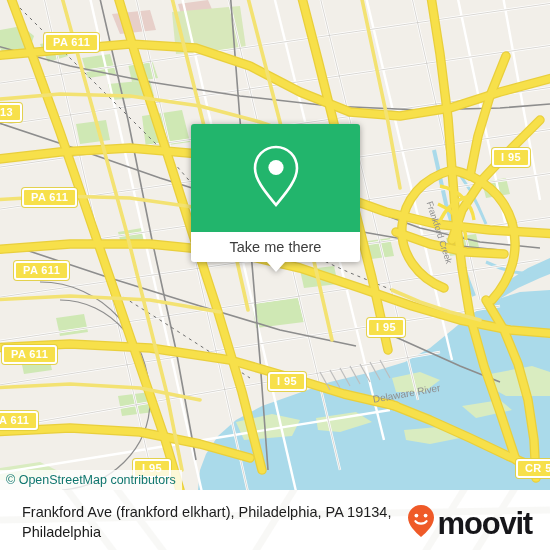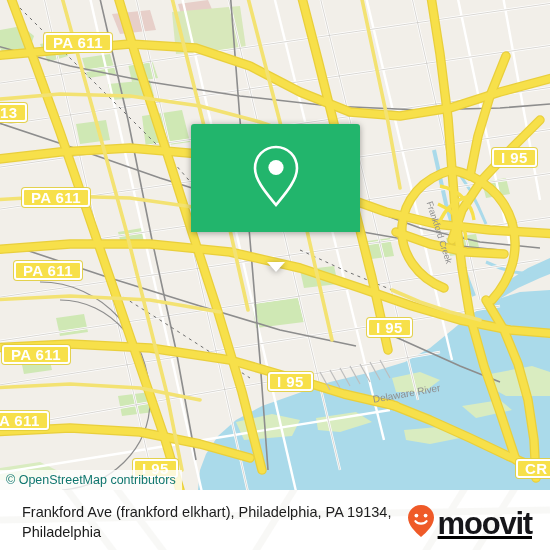--- a/index.html
+++ b/index.html
@@ -19,21 +19,21 @@
   }
   #map svg { position:absolute; left:0; top:0; }
 
   
   .shield {
     position: absolute;
     background: #f7e04a;
     border: 2px solid #ffffff;
     border-radius: 3px;
     color: #ffffff;
-    font-size: 15px;
+    font-size: 11px;
     font-weight: bold;
     letter-spacing: .4px;
     line-height: 15px;
     height: 19px;
     padding: 0 7px;
     white-space: nowrap;
     text-align: center;
     box-shadow: 0 0 0 1px rgba(225,205,60,.9);
     display:flex; align-items:center; justify-content:center;
   }
@@ -102,21 +102,21 @@
   #footer-title {
     position:absolute;
     left:22px; top:12px;
     width:380px;
     font-size:14.5px;
     line-height:20px;
     color:#1c1c1c;
   }
   #brand {
     position:absolute; right:18px; top:14px;
-    display:flex; align-items:center; gap:2px;text-decoration:underline;
+    display:flex; align-items:center; gap:2px;
   }
   #brand-word {
     font-size:31px;
     line-height:31px;
     font-weight:bold;
     letter-spacing:-1.2px;
     color:#16161a;
   }
 </style>
 </head>
@@ -328,20 +328,23 @@
 
   <div id="card">
     <div id="card-green">
       <span>
         <svg width="56" height="66" viewBox="0 0 56 66" aria-hidden="true">
           <path d="M28 4 C16 4 7 13.4 7 25.2 C7 38 20 52 28 62 C36 52 49 38 49 25.2 C49 13.4 40 4 28 4 Z" fill="none" stroke="#ffffff" stroke-width="2.6"></path>
           <circle cx="28" cy="24.5" r="7.6" fill="#ffffff"></circle>
         </svg>
       </span>
     </div>
+    <div id="card-foot">
+      <span>Take me there</span>
+    </div>
     <div id="card-tail"></div>
   </div>
 
   <div id="footer">
     <svg id="footer-watermark" width="550" height="60" viewBox="0 0 550 60">
       <g stroke="#f3f2ef" stroke-width="7" fill="none">
         <path d="M 60 -10 L 120 70"></path>
         <path d="M 110 -10 L 170 70"></path>
         <path d="M 300 -10 L 250 70"></path>
         <path d="M 470 -10 L 420 70"></path>

